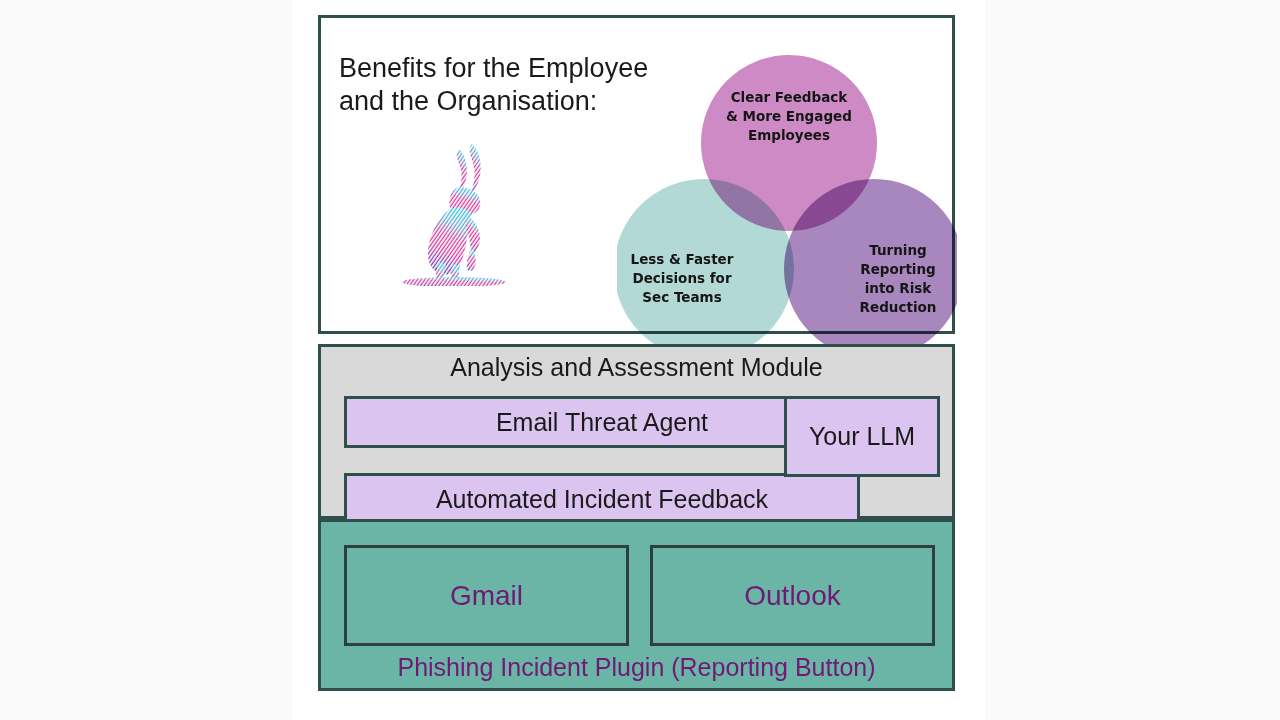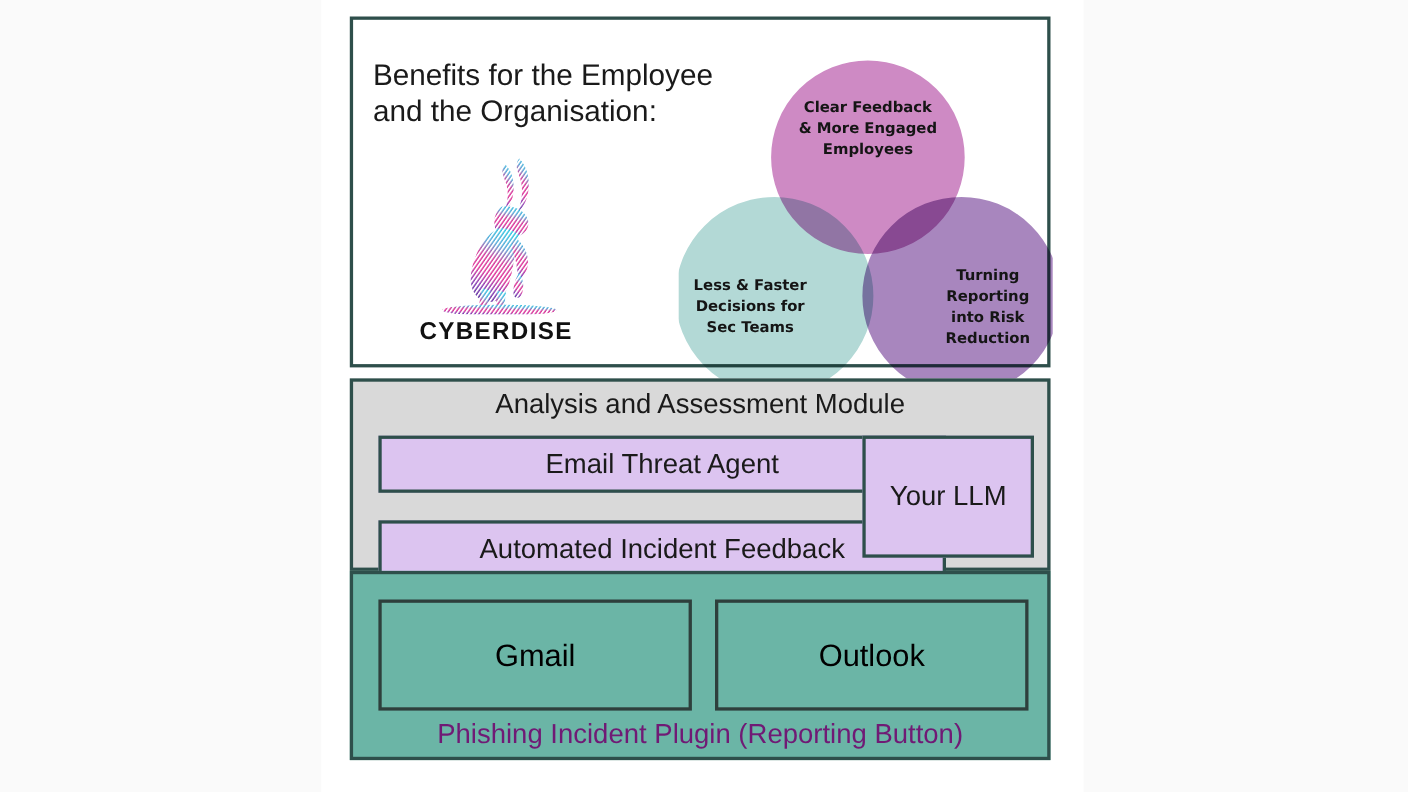--- a/index.html
+++ b/index.html
@@ -131,21 +131,21 @@
     font-size: 25px;
     color: #1a1a1a;
   }
   .agent-box + .agent-box { margin-top: 25px; }
 
   .llm-box {
     position: absolute;
     left: 463px;
     top: 49px;
     width: 156px;
-    height: 111px;
+    height: 81px;
     box-sizing: border-box;
     background: #dcc4f0;
     border: 3px solid #2e4f4b;
     display: flex;
     align-items: center;
     justify-content: center;
     font-size: 25px;
     color: #1a1a1a;
   }
 
@@ -171,21 +171,21 @@
   .client-box {
     box-sizing: border-box;
     width: 285px;
     height: 101px;
     background: transparent;
     border: 3px solid #2e3f3c;
     display: flex;
     align-items: center;
     justify-content: center;
     font-size: 28px;
-    color: #000000;
+    color: #701a75;
   }
   .plugin-caption {
     position: absolute;
     left: 0;
     bottom: 6px;
     width: 100%;
     text-align: center;
     font-size: 25px;
     color: #701a75;
   }
@@ -243,21 +243,20 @@
                    C90 126 92 118 96 112 Z"></path>
 
           <path d="M62 126 C60 138 58 150 57 160 L65 160
                    C66 148 68 136 70 128 Z"></path>
           <path d="M76 128 C75 140 74 152 74 160 L82 160
                    C82 148 83 136 84 130 Z"></path>
 
           <ellipse cx="78" cy="146" rx="52" ry="5"></ellipse>
         </g>
       </svg>
-      <div class="logo-wordmark">CYBERDISE</div>
     </div>
 
     <div class="venn-wrap">
       <svg width="340" height="322" viewBox="0 0 340 322">
         <g style="mix-blend-mode:multiply">
           <circle id="venn-c0" stroke="#ffffff" stroke-width="4" style="mix-blend-mode:multiply" cx="172" cy="105" r="90" fill="#ce8ac4"></circle>
           <circle id="venn-c1" stroke="#ffffff" stroke-width="4" style="mix-blend-mode:multiply" cx="87" cy="231" r="92" fill="#b3d9d6"></circle>
           <circle id="venn-c2" stroke="#ffffff" stroke-width="4" style="mix-blend-mode:multiply" cx="257" cy="231" r="92" fill="#a886be"></circle>
         </g>
         <g id="venn-labels">

